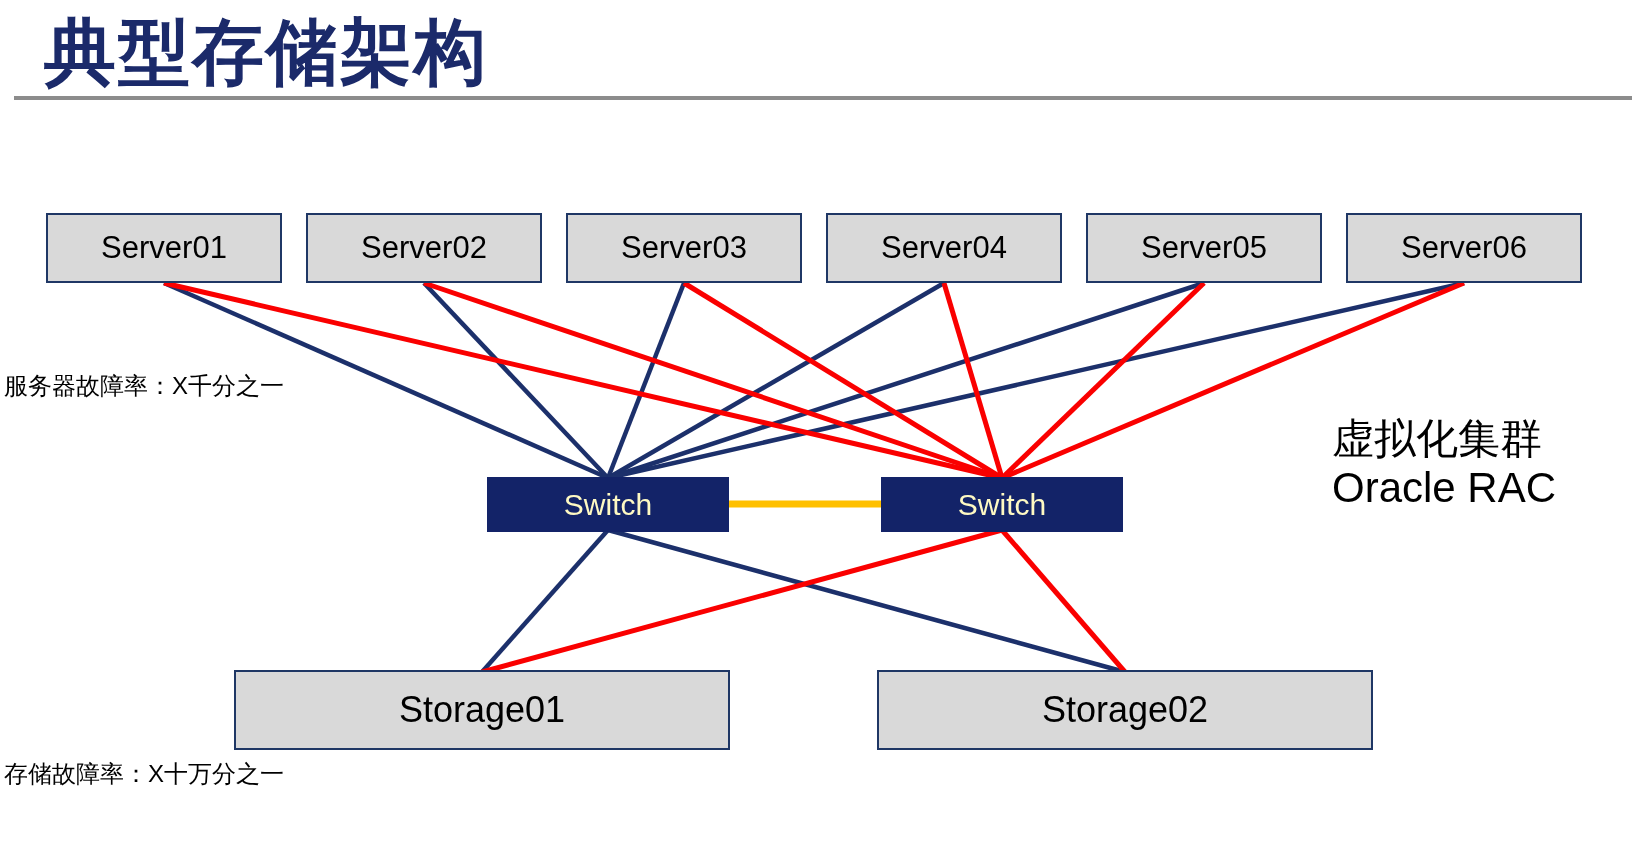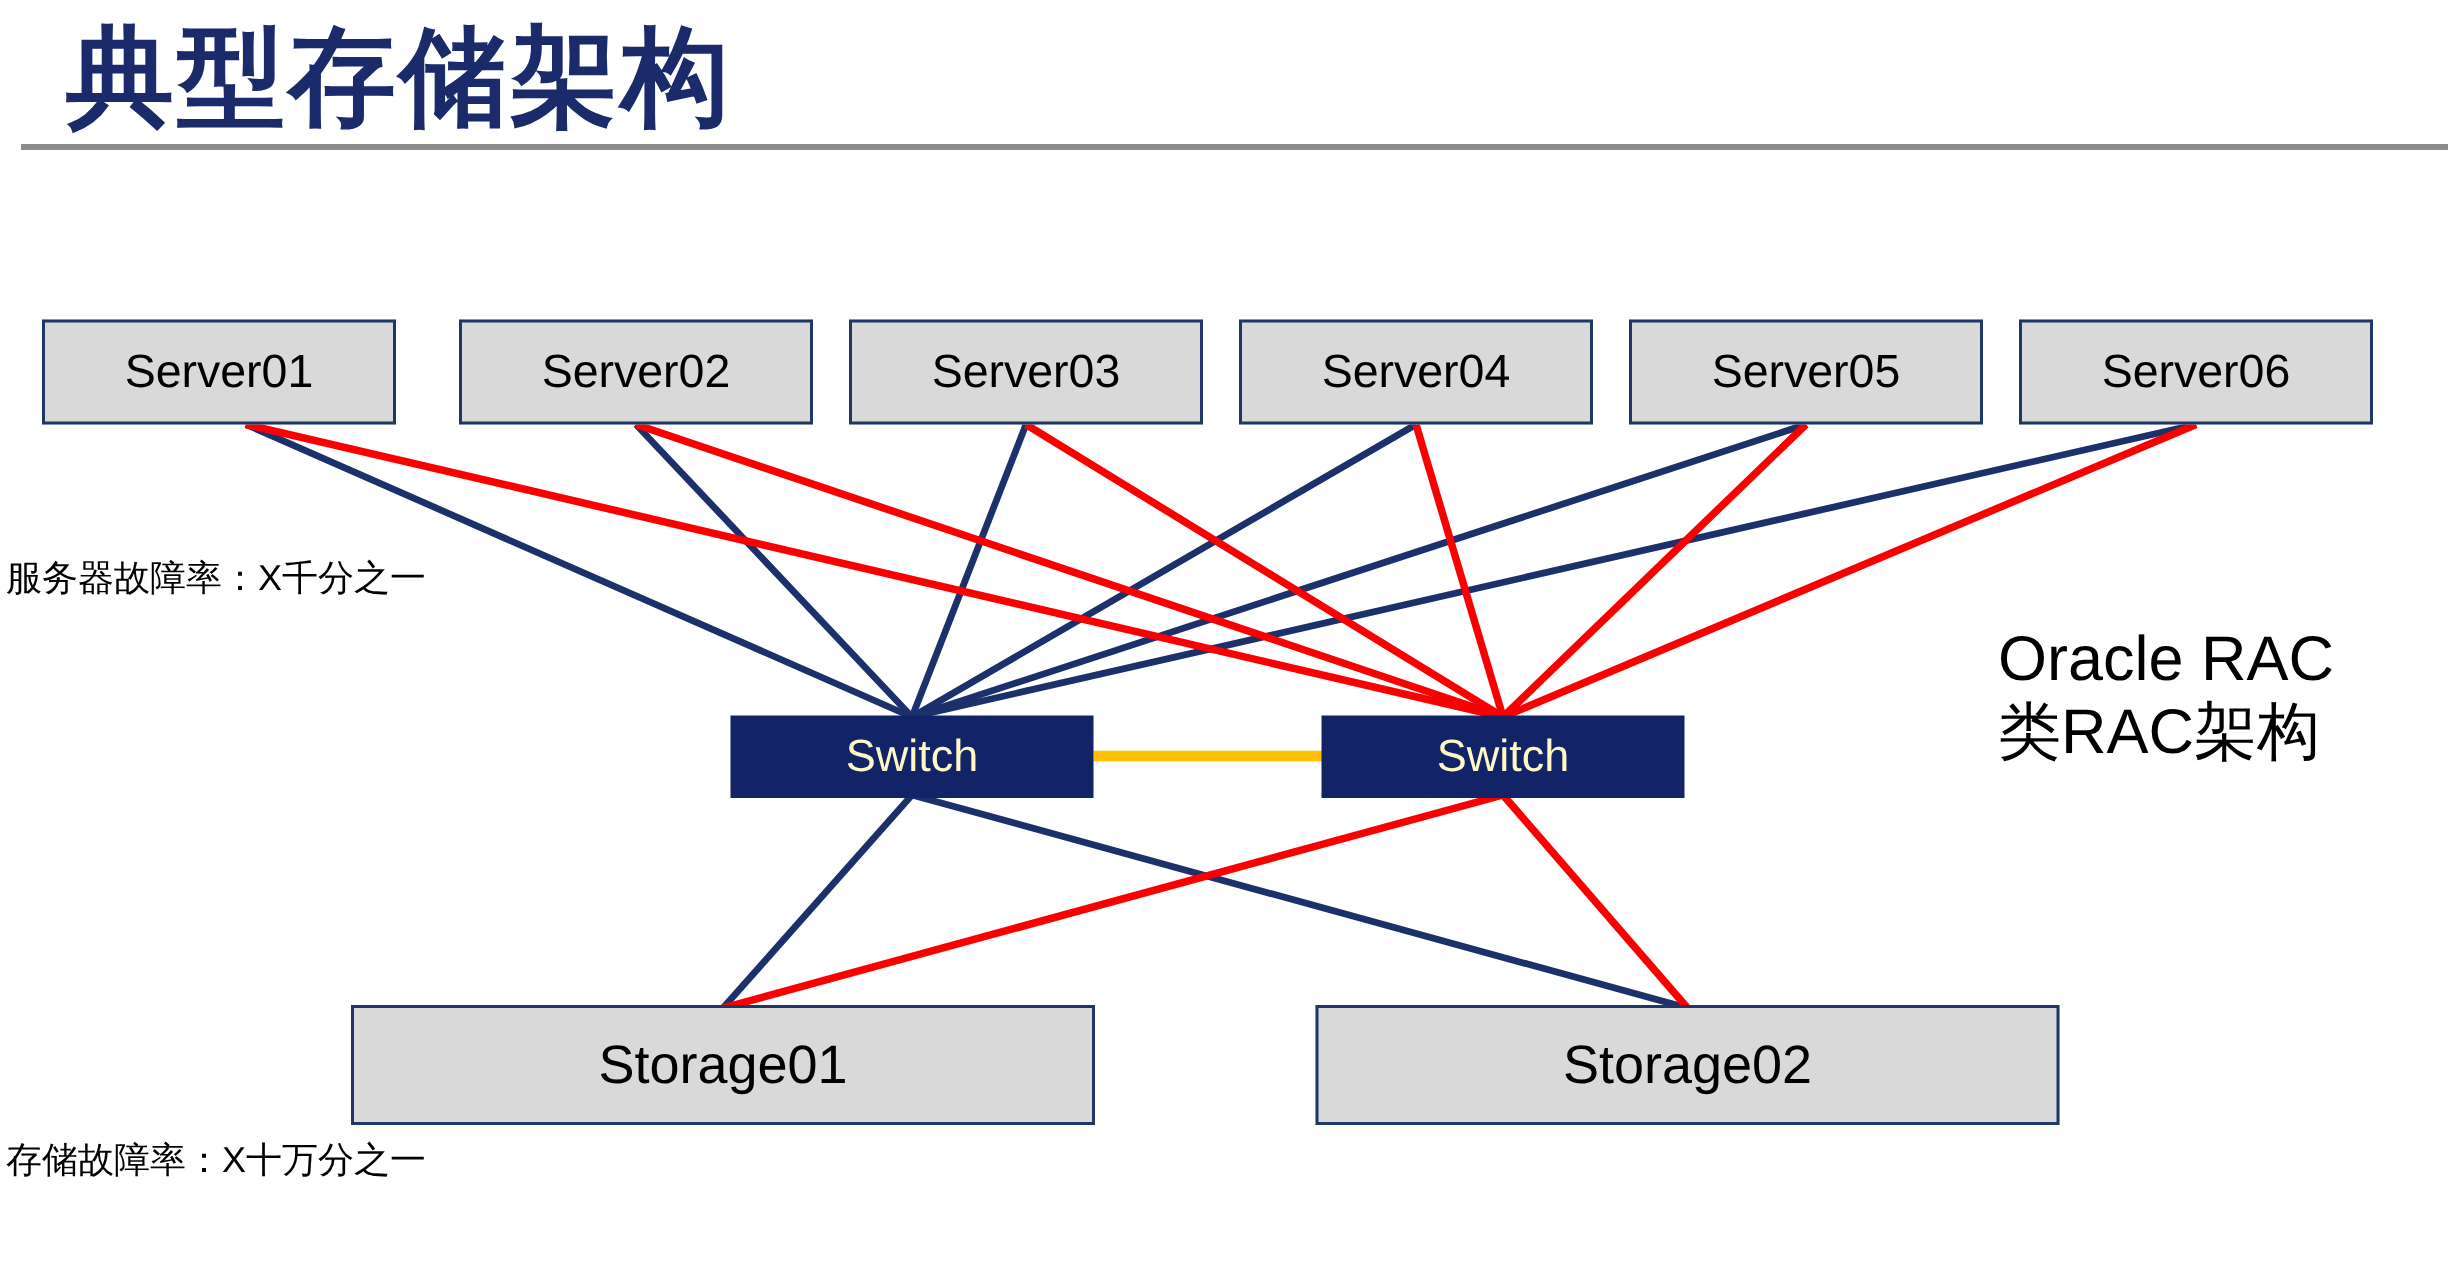--- a/index.html
+++ b/index.html
@@ -122,21 +122,21 @@
     <line x1="944" y1="283" x2="1002" y2="478" stroke="#fa0000" stroke-width="5"></line>
     <line x1="1204" y1="283" x2="1002" y2="478" stroke="#fa0000" stroke-width="5"></line>
     <line x1="1464" y1="283" x2="1002" y2="478" stroke="#fa0000" stroke-width="5"></line>
     <line x1="729" y1="504" x2="883" y2="504" stroke="#ffc000" stroke-width="7"></line>
     <line x1="608" y1="530" x2="482" y2="672" stroke="#1c306b" stroke-width="4.5"></line>
     <line x1="608" y1="530" x2="1125" y2="672" stroke="#1c306b" stroke-width="4.5"></line>
     <line x1="1002" y1="530" x2="482" y2="672" stroke="#fa0000" stroke-width="5"></line>
     <line x1="1002" y1="530" x2="1125" y2="672" stroke="#fa0000" stroke-width="5"></line>
   </svg>
 
-<div class="node server-node" style="left:28px">
+<div class="node server-node" style="left:46px">
   <span>Server01</span>
 </div>
 <div class="node server-node" style="left:306px">
   <span>Server02</span>
 </div>
 <div class="node server-node" style="left:566px">
   <span>Server03</span>
 </div>
 <div class="node server-node" style="left:826px">
   <span>Server04</span>
@@ -159,15 +159,15 @@
   <span>Storage01</span>
 </div>
 <div class="node storage-node" style="left:877px">
   <span>Storage02</span>
 </div>
 
 <div class="note note-server-failure">服务器故障率：X千分之一</div>
 <div class="note note-storage-failure">存储故障率：X十万分之一</div>
 
 <div class="cluster-note">
+  <div>虚拟化集群</div>
   <div>Oracle RAC</div>
-  <div>类RAC架构</div>
 </div>
 
 </body></html>

